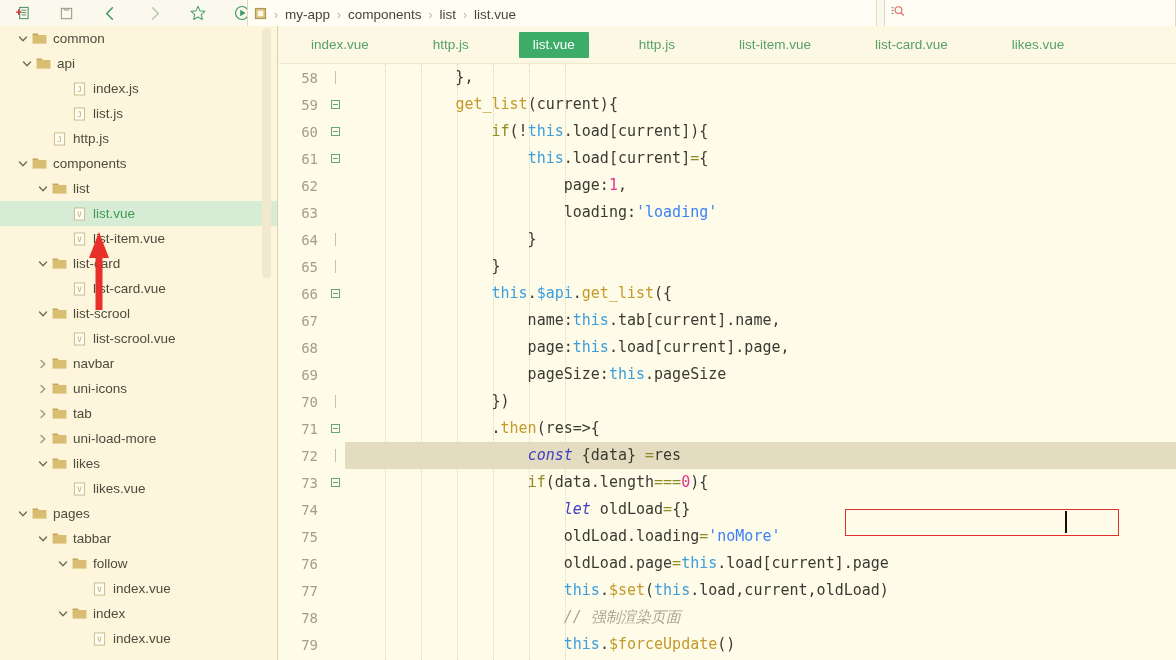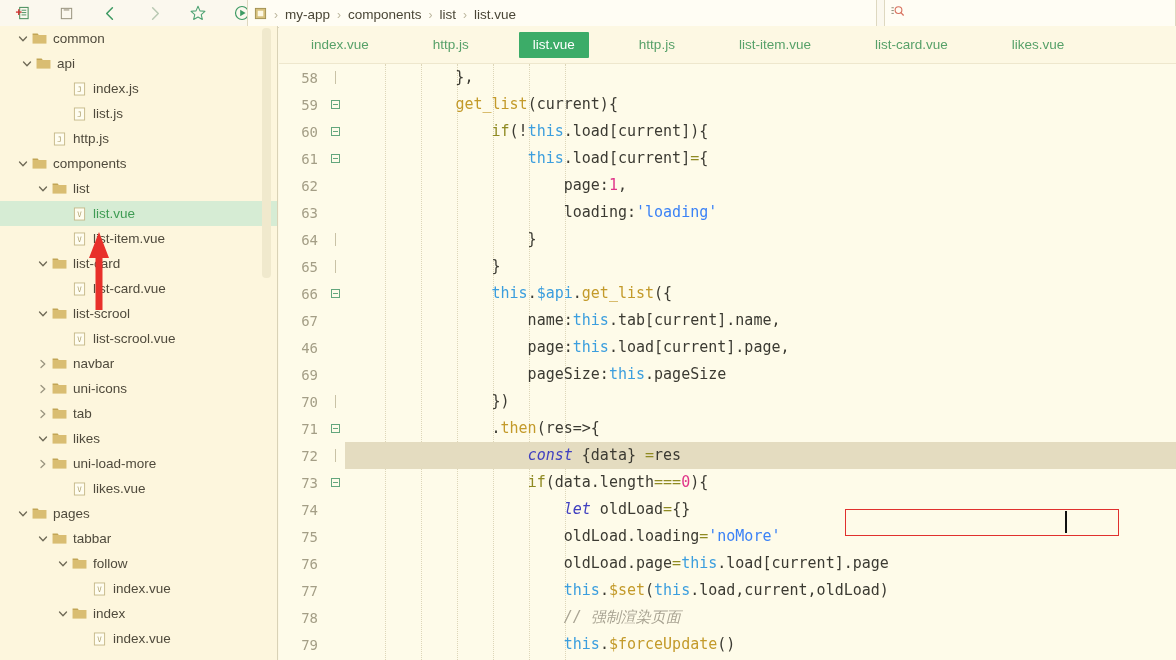--- a/index.html
+++ b/index.html
@@ -477,44 +477,44 @@
           <svg width="15" height="13" viewBox="0 0 16 14">
             <path d="M0.5 3.2 L0.5 12.5 L15.5 12.5 L15.5 3.2 Z" fill="#d9bd72"></path>
             <path d="M0.5 1.5 L6 1.5 L7.2 3.2 L0.5 3.2 Z" fill="#c2a555"></path>
           </svg>
         </span>
         <span class="tree-label">tab</span>
       </div>
       <div class="tree-row folder-row" style="padding-left: 36px;">
         <span class="twisty">
           <svg width="10" height="10" viewBox="0 0 10 10">
+            <polyline points="3,1.5 6.8,5 3,8.5" fill="none" stroke="#9a9580" stroke-width="1.3" stroke-linecap="round" stroke-linejoin="round"></polyline>
+          </svg>
+        </span>
+        <span class="tree-icon">
+          <svg width="15" height="13" viewBox="0 0 16 14">
+            <path d="M0.5 3.2 L0.5 12.5 L15.5 12.5 L15.5 3.2 Z" fill="#d9bd72"></path>
+            <path d="M0.5 1.5 L6 1.5 L7.2 3.2 L0.5 3.2 Z" fill="#c2a555"></path>
+          </svg>
+        </span>
+        <span class="tree-label">uni-load-more</span>
+      </div>
+      <div class="tree-row folder-row" style="padding-left: 36px;">
+        <span class="twisty">
+          <svg width="10" height="10" viewBox="0 0 10 10">
             <polyline points="1.5,3 5,6.8 8.5,3" fill="none" stroke="#6f6a57" stroke-width="1.3" stroke-linecap="round" stroke-linejoin="round"></polyline>
           </svg>
         </span>
         <span class="tree-icon">
           <svg width="15" height="13" viewBox="0 0 16 14">
             <path d="M0.5 3.2 L0.5 12.5 L15.5 12.5 L15.5 3.2 Z" fill="#d9bd72"></path>
             <path d="M0.5 1.5 L6 1.5 L7.2 3.2 L0.5 3.2 Z" fill="#c2a555"></path>
           </svg>
         </span>
         <span class="tree-label">likes</span>
-      </div>
-      <div class="tree-row folder-row" style="padding-left: 36px;">
-        <span class="twisty">
-          <svg width="10" height="10" viewBox="0 0 10 10">
-            <polyline points="3,1.5 6.8,5 3,8.5" fill="none" stroke="#9a9580" stroke-width="1.3" stroke-linecap="round" stroke-linejoin="round"></polyline>
-          </svg>
-        </span>
-        <span class="tree-icon">
-          <svg width="15" height="13" viewBox="0 0 16 14">
-            <path d="M0.5 3.2 L0.5 12.5 L15.5 12.5 L15.5 3.2 Z" fill="#d9bd72"></path>
-            <path d="M0.5 1.5 L6 1.5 L7.2 3.2 L0.5 3.2 Z" fill="#c2a555"></path>
-          </svg>
-        </span>
-        <span class="tree-label">uni-load-more</span>
       </div>
       <div class="tree-row file-row" style="padding-left: 56px;">
         <span class="twisty"></span>
         <span class="tree-icon">
           <svg width="13" height="14" viewBox="0 0 14 15">
             <rect x="1.5" y="1" width="11" height="13" fill="#fffdf0" stroke="#c6b98a" stroke-width="1"></rect>
             <text x="7" y="10.5" font-size="8" font-family="monospace" fill="#b0a270" text-anchor="middle">V</text>
           </svg>
         </span>
         <span class="tree-label">likes.vue</span>
@@ -628,21 +628,21 @@
         <div class="code-line"><span class="lnum">58</span><span class="fold"><span class="fold-tick"></span></span><span class="ctext"><span class="t-plain">            },</span></span></div>
         <div class="code-line"><span class="lnum">59</span><span class="fold"><span class="fold-box"></span></span><span class="ctext"><span class="t-plain">            </span><span class="t-fn">get_list</span><span class="t-plain">(current){</span></span></div>
         <div class="code-line"><span class="lnum">60</span><span class="fold"><span class="fold-box"></span></span><span class="ctext"><span class="t-plain">                </span><span class="t-ctrl">if</span><span class="t-plain">(!</span><span class="t-this">this</span><span class="t-plain">.load[current]){</span></span></div>
         <div class="code-line"><span class="lnum">61</span><span class="fold"><span class="fold-box"></span></span><span class="ctext"><span class="t-plain">                    </span><span class="t-this">this</span><span class="t-plain">.load[current]</span><span class="t-op">=</span><span class="t-plain">{</span></span></div>
         <div class="code-line"><span class="lnum">62</span><span class="fold"></span><span class="ctext"><span class="t-plain">                        page:</span><span class="t-num">1</span><span class="t-plain">,</span></span></div>
         <div class="code-line"><span class="lnum">63</span><span class="fold"></span><span class="ctext"><span class="t-plain">                        loading:</span><span class="t-str">'loading'</span></span></div>
         <div class="code-line"><span class="lnum">64</span><span class="fold"><span class="fold-tick"></span></span><span class="ctext"><span class="t-plain">                    }</span></span></div>
         <div class="code-line"><span class="lnum">65</span><span class="fold"><span class="fold-tick"></span></span><span class="ctext"><span class="t-plain">                }</span></span></div>
         <div class="code-line"><span class="lnum">66</span><span class="fold"><span class="fold-box"></span></span><span class="ctext"><span class="t-plain">                </span><span class="t-this">this</span><span class="t-plain">.</span><span class="t-this">$api</span><span class="t-plain">.</span><span class="t-fn">get_list</span><span class="t-plain">({</span></span></div>
         <div class="code-line"><span class="lnum">67</span><span class="fold"></span><span class="ctext"><span class="t-plain">                    name:</span><span class="t-this">this</span><span class="t-plain">.tab[current].name,</span></span></div>
-        <div class="code-line"><span class="lnum">46</span><span class="fold"></span><span class="ctext"><span class="t-plain">                    page:</span><span class="t-this">this</span><span class="t-plain">.load[current].page,</span></span></div>
+        <div class="code-line"><span class="lnum">68</span><span class="fold"></span><span class="ctext"><span class="t-plain">                    page:</span><span class="t-this">this</span><span class="t-plain">.load[current].page,</span></span></div>
         <div class="code-line"><span class="lnum">69</span><span class="fold"></span><span class="ctext"><span class="t-plain">                    pageSize:</span><span class="t-this">this</span><span class="t-plain">.pageSize</span></span></div>
         <div class="code-line"><span class="lnum">70</span><span class="fold"><span class="fold-tick"></span></span><span class="ctext"><span class="t-plain">                })</span></span></div>
         <div class="code-line"><span class="lnum">71</span><span class="fold"><span class="fold-box"></span></span><span class="ctext"><span class="t-plain">                .</span><span class="t-fn">then</span><span class="t-plain">(res=&gt;{</span></span></div>
         <div class="code-line cur"><div class="lh"></div><span class="lnum">72</span><span class="fold"><span class="fold-tick"></span></span><span class="ctext"><span class="t-plain">                    </span><span class="t-key">const</span><span class="t-plain"> {data} </span><span class="t-op">=</span><span class="t-plain">res</span></span></div>
         <div class="code-line"><span class="lnum">73</span><span class="fold"><span class="fold-box"></span></span><span class="ctext"><span class="t-plain">                    </span><span class="t-ctrl">if</span><span class="t-plain">(data.length</span><span class="t-op">===</span><span class="t-num">0</span><span class="t-plain">){</span></span></div>
         <div class="code-line"><span class="lnum">74</span><span class="fold"></span><span class="ctext"><span class="t-plain">                        </span><span class="t-key">let</span><span class="t-plain"> oldLoad</span><span class="t-op">=</span><span class="t-plain">{}</span></span></div>
         <div class="code-line"><span class="lnum">75</span><span class="fold"></span><span class="ctext"><span class="t-plain">                        oldLoad.loading</span><span class="t-op">=</span><span class="t-str">'noMore'</span></span></div>
         <div class="code-line"><span class="lnum">76</span><span class="fold"></span><span class="ctext"><span class="t-plain">                        oldLoad.page</span><span class="t-op">=</span><span class="t-this">this</span><span class="t-plain">.load[current].page</span></span></div>
         <div class="code-line"><span class="lnum">77</span><span class="fold"></span><span class="ctext"><span class="t-plain">                        </span><span class="t-this">this</span><span class="t-plain">.</span><span class="t-fn">$set</span><span class="t-plain">(</span><span class="t-this">this</span><span class="t-plain">.load,current,oldLoad)</span></span></div>
         <div class="code-line"><span class="lnum">78</span><span class="fold"></span><span class="ctext"><span class="t-plain">                        </span><span class="t-cmt">// 强制渲染页面</span></span></div>

